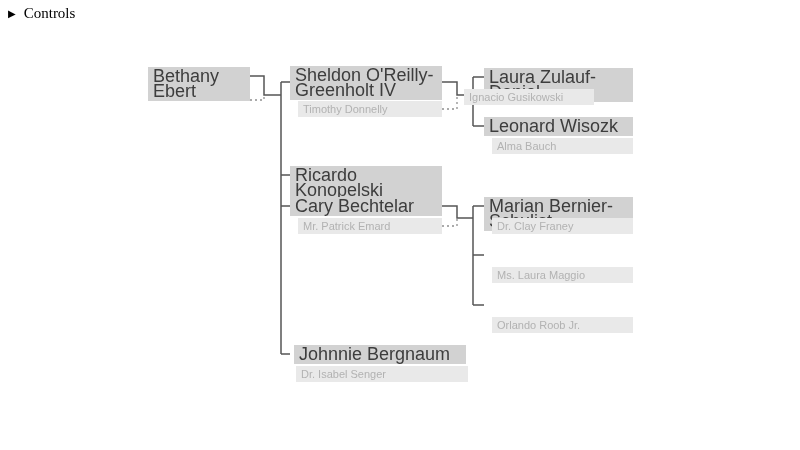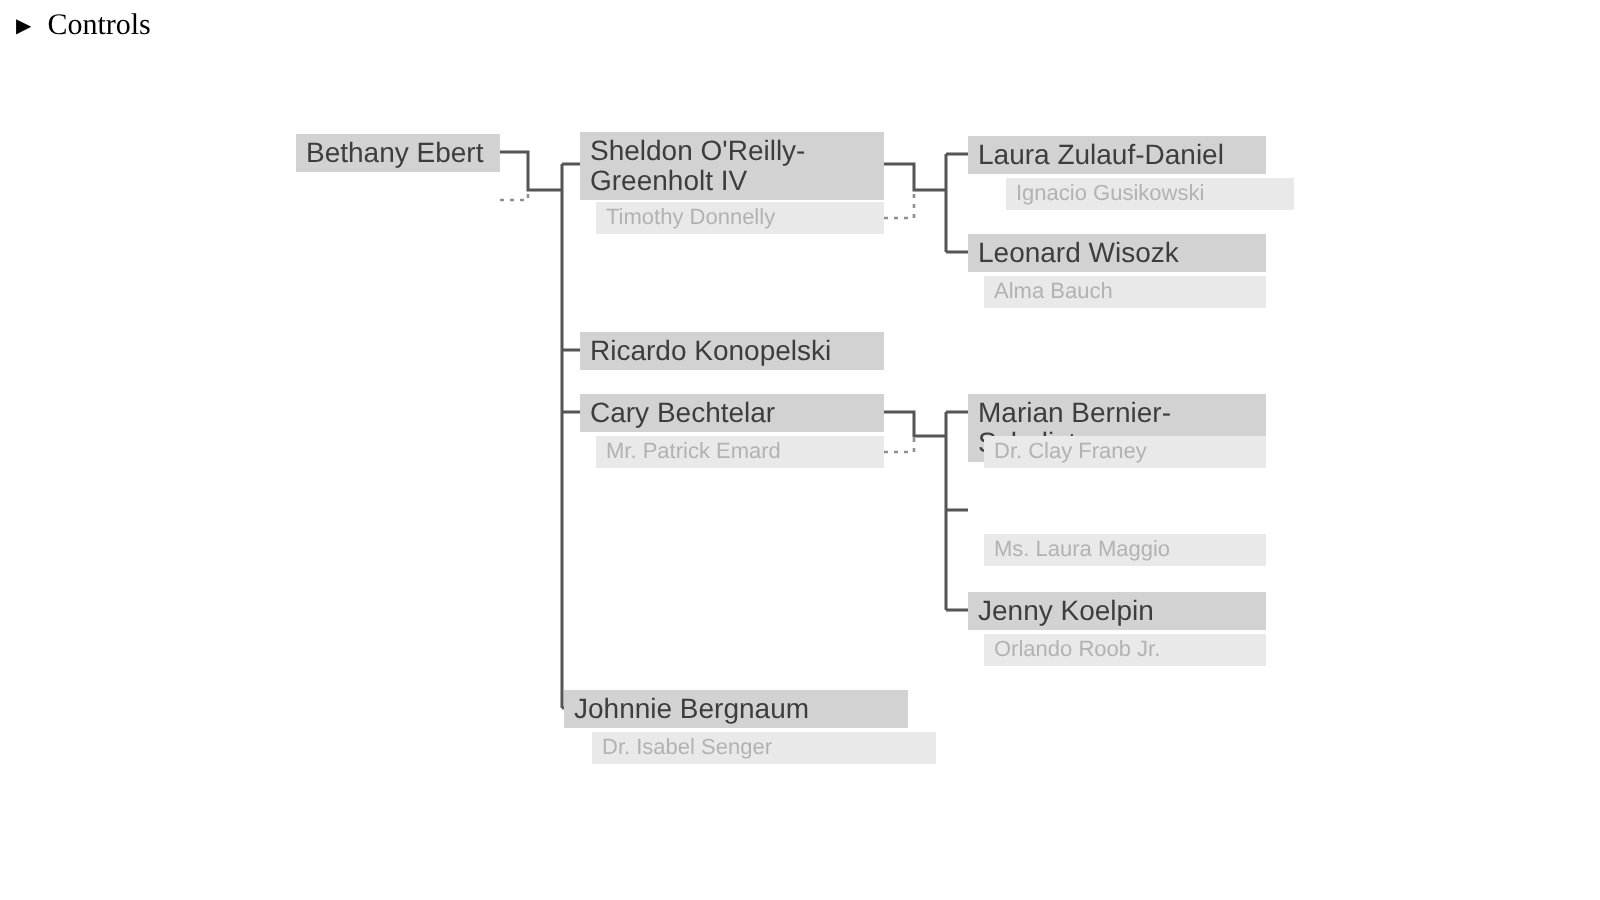--- a/index.html
+++ b/index.html
@@ -25,21 +25,21 @@
     list-style:none;cursor:pointer;display:flex;align-items:center;gap:8px;
   }
   details.controls summary::-webkit-details-marker{display:none;}
   .marker{font-size:10px;line-height:1;color:#000;}
   svg.edges{position:absolute;left:0;top:0;pointer-events:none;}
   .edge{fill:none;stroke:var(--line);stroke-width:1.5;}
   .edge-dashed{fill:none;stroke:var(--dash);stroke-width:1.3;stroke-dasharray:2 3;}
   .node{
     position:absolute;
     background:var(--main-box);color:var(--main-text);
-    font-size:14px;line-height:15px;
+    font-size:18px;line-height:15px;
     padding:2px 5px;cursor:pointer;
   }
   .node.spouse{
     background:var(--spouse-box);color:var(--spouse-text);
     font-size:11px;line-height:13px;padding:1.5px 5px;
   }
 </style>
 </head>
 <body>
 
@@ -70,30 +70,29 @@
   <div class="node" style="left:148px;top:67px;width:102px">Bethany Ebert</div>
 
   <div class="node spouse" style="left:298px;top:101px;width:144px">Timothy Donnelly</div>
   <div class="node" style="left:290px;top:66px;width:152px">Sheldon O'Reilly-Greenholt IV</div>
 
   <div class="node" style="left:290px;top:166px;width:152px">Ricardo Konopelski</div>
 
   <div class="node" style="left:290px;top:197px;width:152px">Cary Bechtelar</div>
   <div class="node spouse" style="left:298px;top:218px;width:144px">Mr. Patrick Emard</div>
 
-  <div class="node" style="left:282px;top:345px;width:172px">Johnnie Bergnaum</div>
+  <div class="node" style="left:294px;top:345px;width:172px">Johnnie Bergnaum</div>
   <div class="node spouse" style="left:296px;top:366px;width:172px">Dr. Isabel Senger</div>
 
   <div class="node" style="left:484px;top:68px;width:149px">Laura Zulauf-Daniel</div>
-  <div class="node spouse" style="left:503px;top:89px;width:144px">Ignacio Gusikowski</div>
+  <div class="node spouse" style="left:464px;top:89px;width:130px">Ignacio Gusikowski</div>
 
   <div class="node" style="left:484px;top:117px;width:149px">Leonard Wisozk</div>
   <div class="node spouse" style="left:492px;top:138px;width:141px">Alma Bauch</div>
 
   <div class="node" style="left:484px;top:197px;width:149px">Marian Bernier-Schulist</div>
   <div class="node spouse" style="left:492px;top:218px;width:141px">Dr. Clay Franey</div>
 
   <div class="node spouse" style="left:492px;top:267px;width:141px">Ms. Laura Maggio</div>
 
-  <div class="node" style="left:484px;top:296px;width:149px">Jenny Koelpin</div>
   <div class="node spouse" style="left:492px;top:317px;width:141px">Orlando Roob Jr.</div>
 
 </div>
 
 </body></html>

